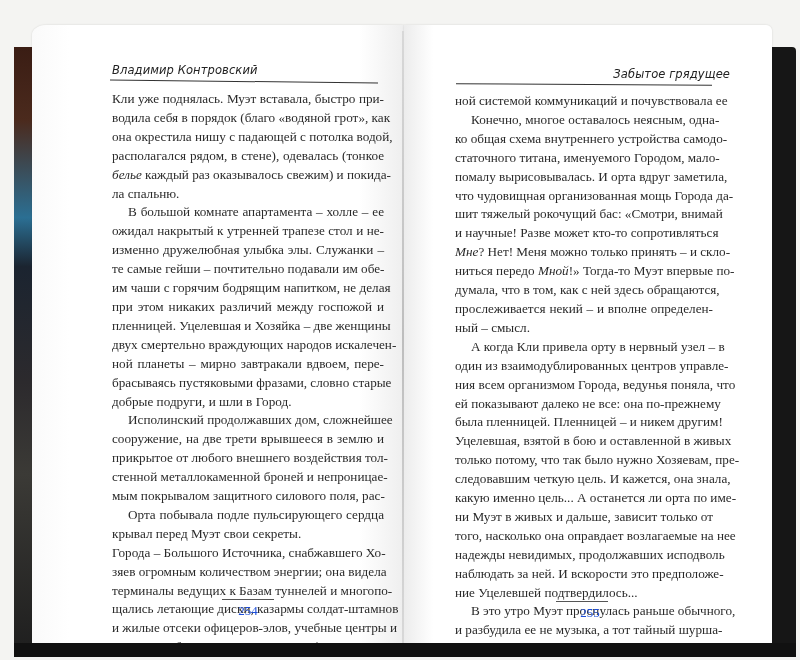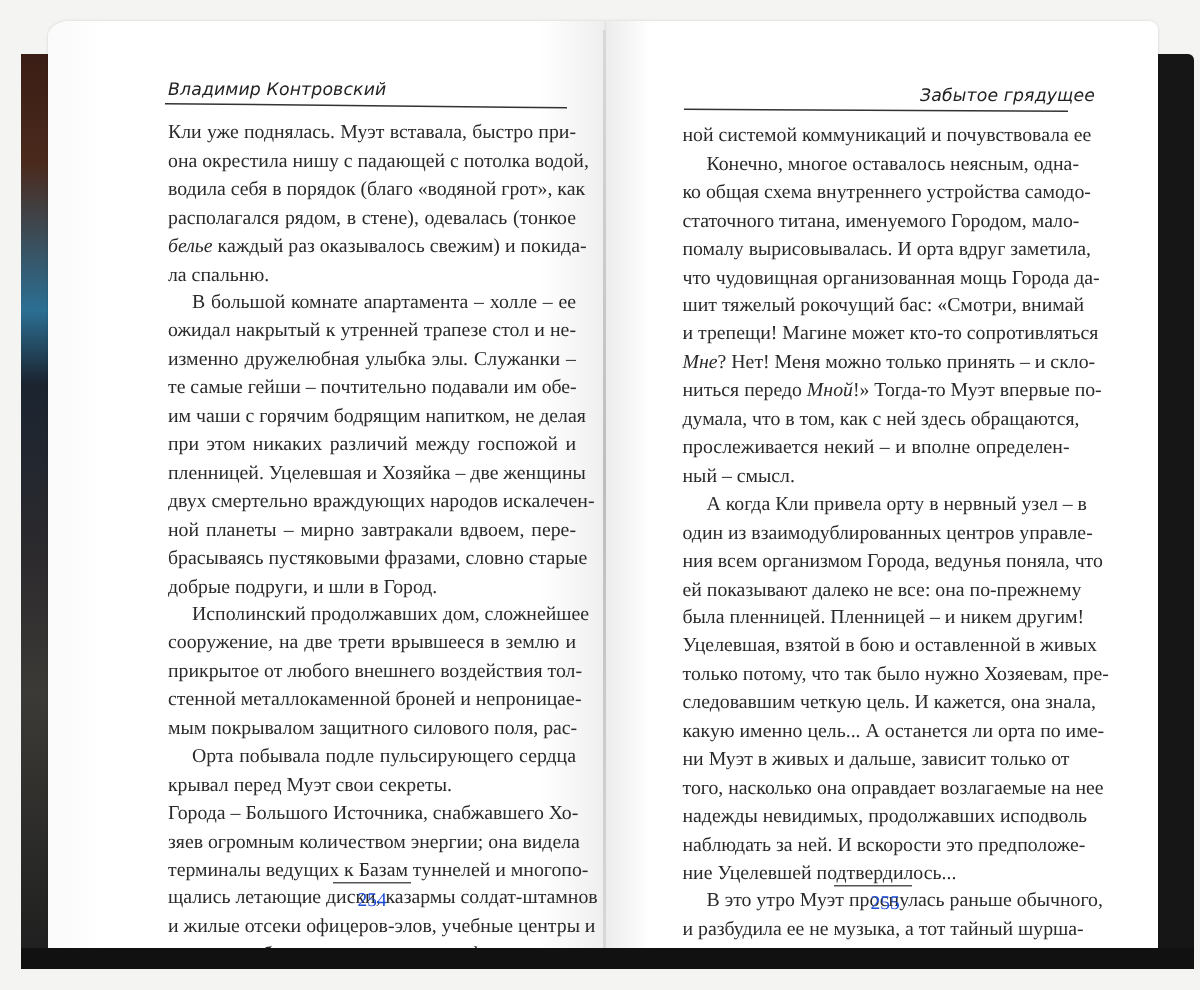--- a/index.html
+++ b/index.html
@@ -2,21 +2,21 @@
 <html><head>
 <meta charset="utf-8">
 <style>
   html, body { margin: 0; padding: 0; }
   body {
     width: 800px; height: 660px; overflow: hidden;
     background: #f4f4f2;
     position: relative;
     font-family: "Liberation Serif", "DejaVu Serif", serif;
   }
-  .scene { position: absolute; inset: 0; }
+  .scene { position: absolute; inset: 0; margin-top: 11px; }
   
   .cover {
     position: absolute; left: 14px; top: 36px; width: 782px; height: 610px;
     background: #161616;
     border-radius: 2px 4px 4px 2px;
   }
   .cover-left-art {
     position: absolute; left: 14px; top: 36px; width: 18px; height: 610px;
     background: linear-gradient(180deg, #3a1d14 0%, #4b2a1d 12%, #2b6f93 28%, #1b2430 36%, #2c2a2d 55%, #3b3a36 70%, #1e1e1e 100%);
   }
@@ -84,22 +84,22 @@
   <div class="page page-right"></div>
   <div class="gutter"></div>
 
   <div class="running-head rh-left">Владимир Контровский</div>
   <div class="head-rule rule-left"></div>
   <div class="running-head rh-right">Забытое грядущее</div>
   <div class="head-rule rule-right"></div>
 
   <div class="text-block tb-left" id="left-text">
       <span class="line">Кли уже поднялась. Муэт вставала, быстро при-</span>
+      <span class="line">водила себя в порядок (благо «водяной грот», как</span>
       <span class="line">она окрестила нишу с падающей с потолка водой,</span>
-      <span class="line">водила себя в порядок (благо «водяной грот», как</span>
       <span class="line">располагался рядом, в стене), одевалась (тонкое</span>
       <span class="line"><em>белье</em> каждый раз оказывалось свежим) и покида-</span>
       <span class="line last">ла спальню.</span>
       <span class="line indent">В большой комнате апартамента – холле – ее</span>
       <span class="line">ожидал накрытый к утренней трапезе стол и не-</span>
       <span class="line">изменно дружелюбная улыбка элы. Служанки –</span>
       <span class="line">те самые гейши – почтительно подавали им обе-</span>
       <span class="line">им чаши с горячим бодрящим напитком, не делая</span>
       <span class="line">при этом никаких различий между госпожой и</span>
       <span class="line">пленницей. Уцелевшая и Хозяйка – две женщины</span>
@@ -122,21 +122,21 @@
       <span class="line">научные лаборатории, плантации и фермы, зоны</span>
     </div>
   <div class="text-block tb-right" id="right-text">
       <span class="line">ной системой коммуникаций и почувствовала ее</span>
       <span class="line indent">Конечно, многое оставалось неясным, одна-</span>
       <span class="line">ко общая схема внутреннего устройства самодо-</span>
       <span class="line">статочного титана, именуемого Городом, мало-</span>
       <span class="line">помалу вырисовывалась. И орта вдруг заметила,</span>
       <span class="line">что чудовищная организованная мощь Города да-</span>
       <span class="line">шит тяжелый рокочущий бас: «Смотри, внимай</span>
-      <span class="line">и трепещи! Магине может кто-то сопротивляться</span>
+      <span class="line">и научные! Разве может кто-то сопротивляться</span>
       <span class="line"><em>Мне</em>? Нет! Меня можно только принять – и скло-</span>
       <span class="line">ниться передо <em>Мной</em>!» Тогда-то Муэт впервые по-</span>
       <span class="line">думала, что в том, как с ней здесь обращаются,</span>
       <span class="line">прослеживается некий – и вполне определен-</span>
       <span class="line last">ный – смысл.</span>
       <span class="line indent">А когда Кли привела орту в нервный узел – в</span>
       <span class="line">один из взаимодублированных центров управле-</span>
       <span class="line">ния всем организмом Города, ведунья поняла, что</span>
       <span class="line">ей показывают далеко не все: она по-прежнему</span>
       <span class="line">была пленницей. Пленницей – и никем другим!</span>

